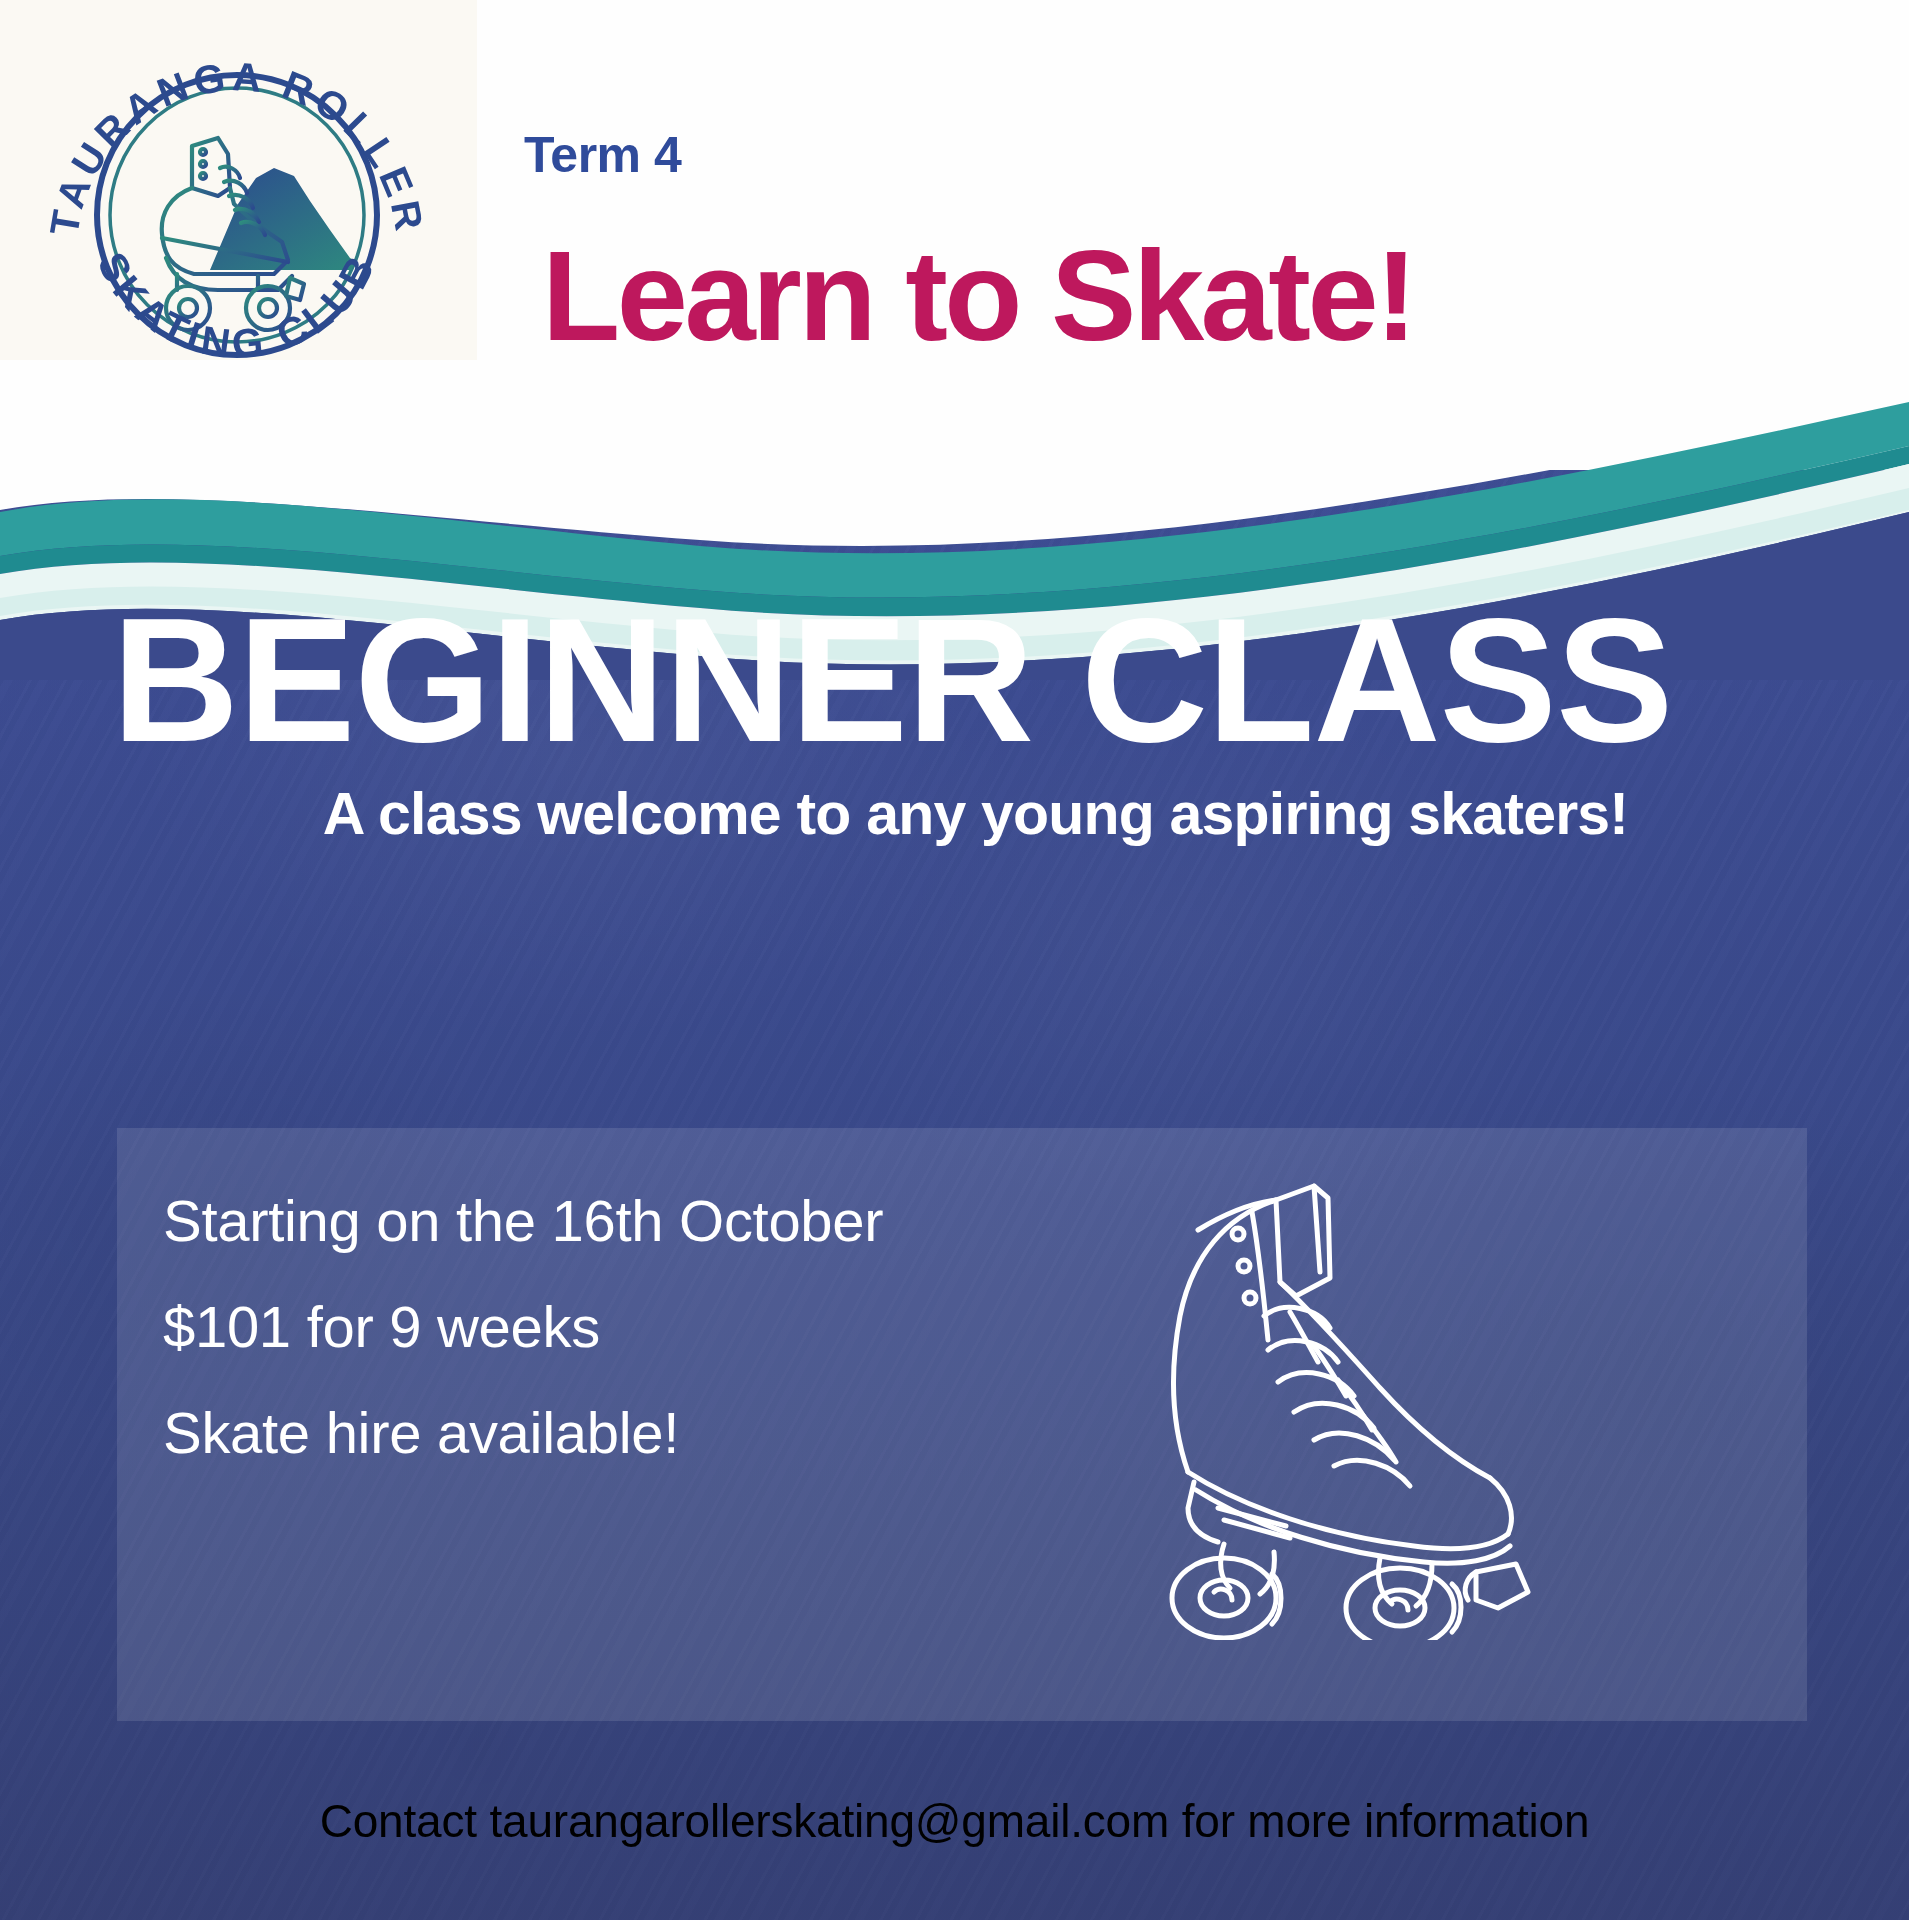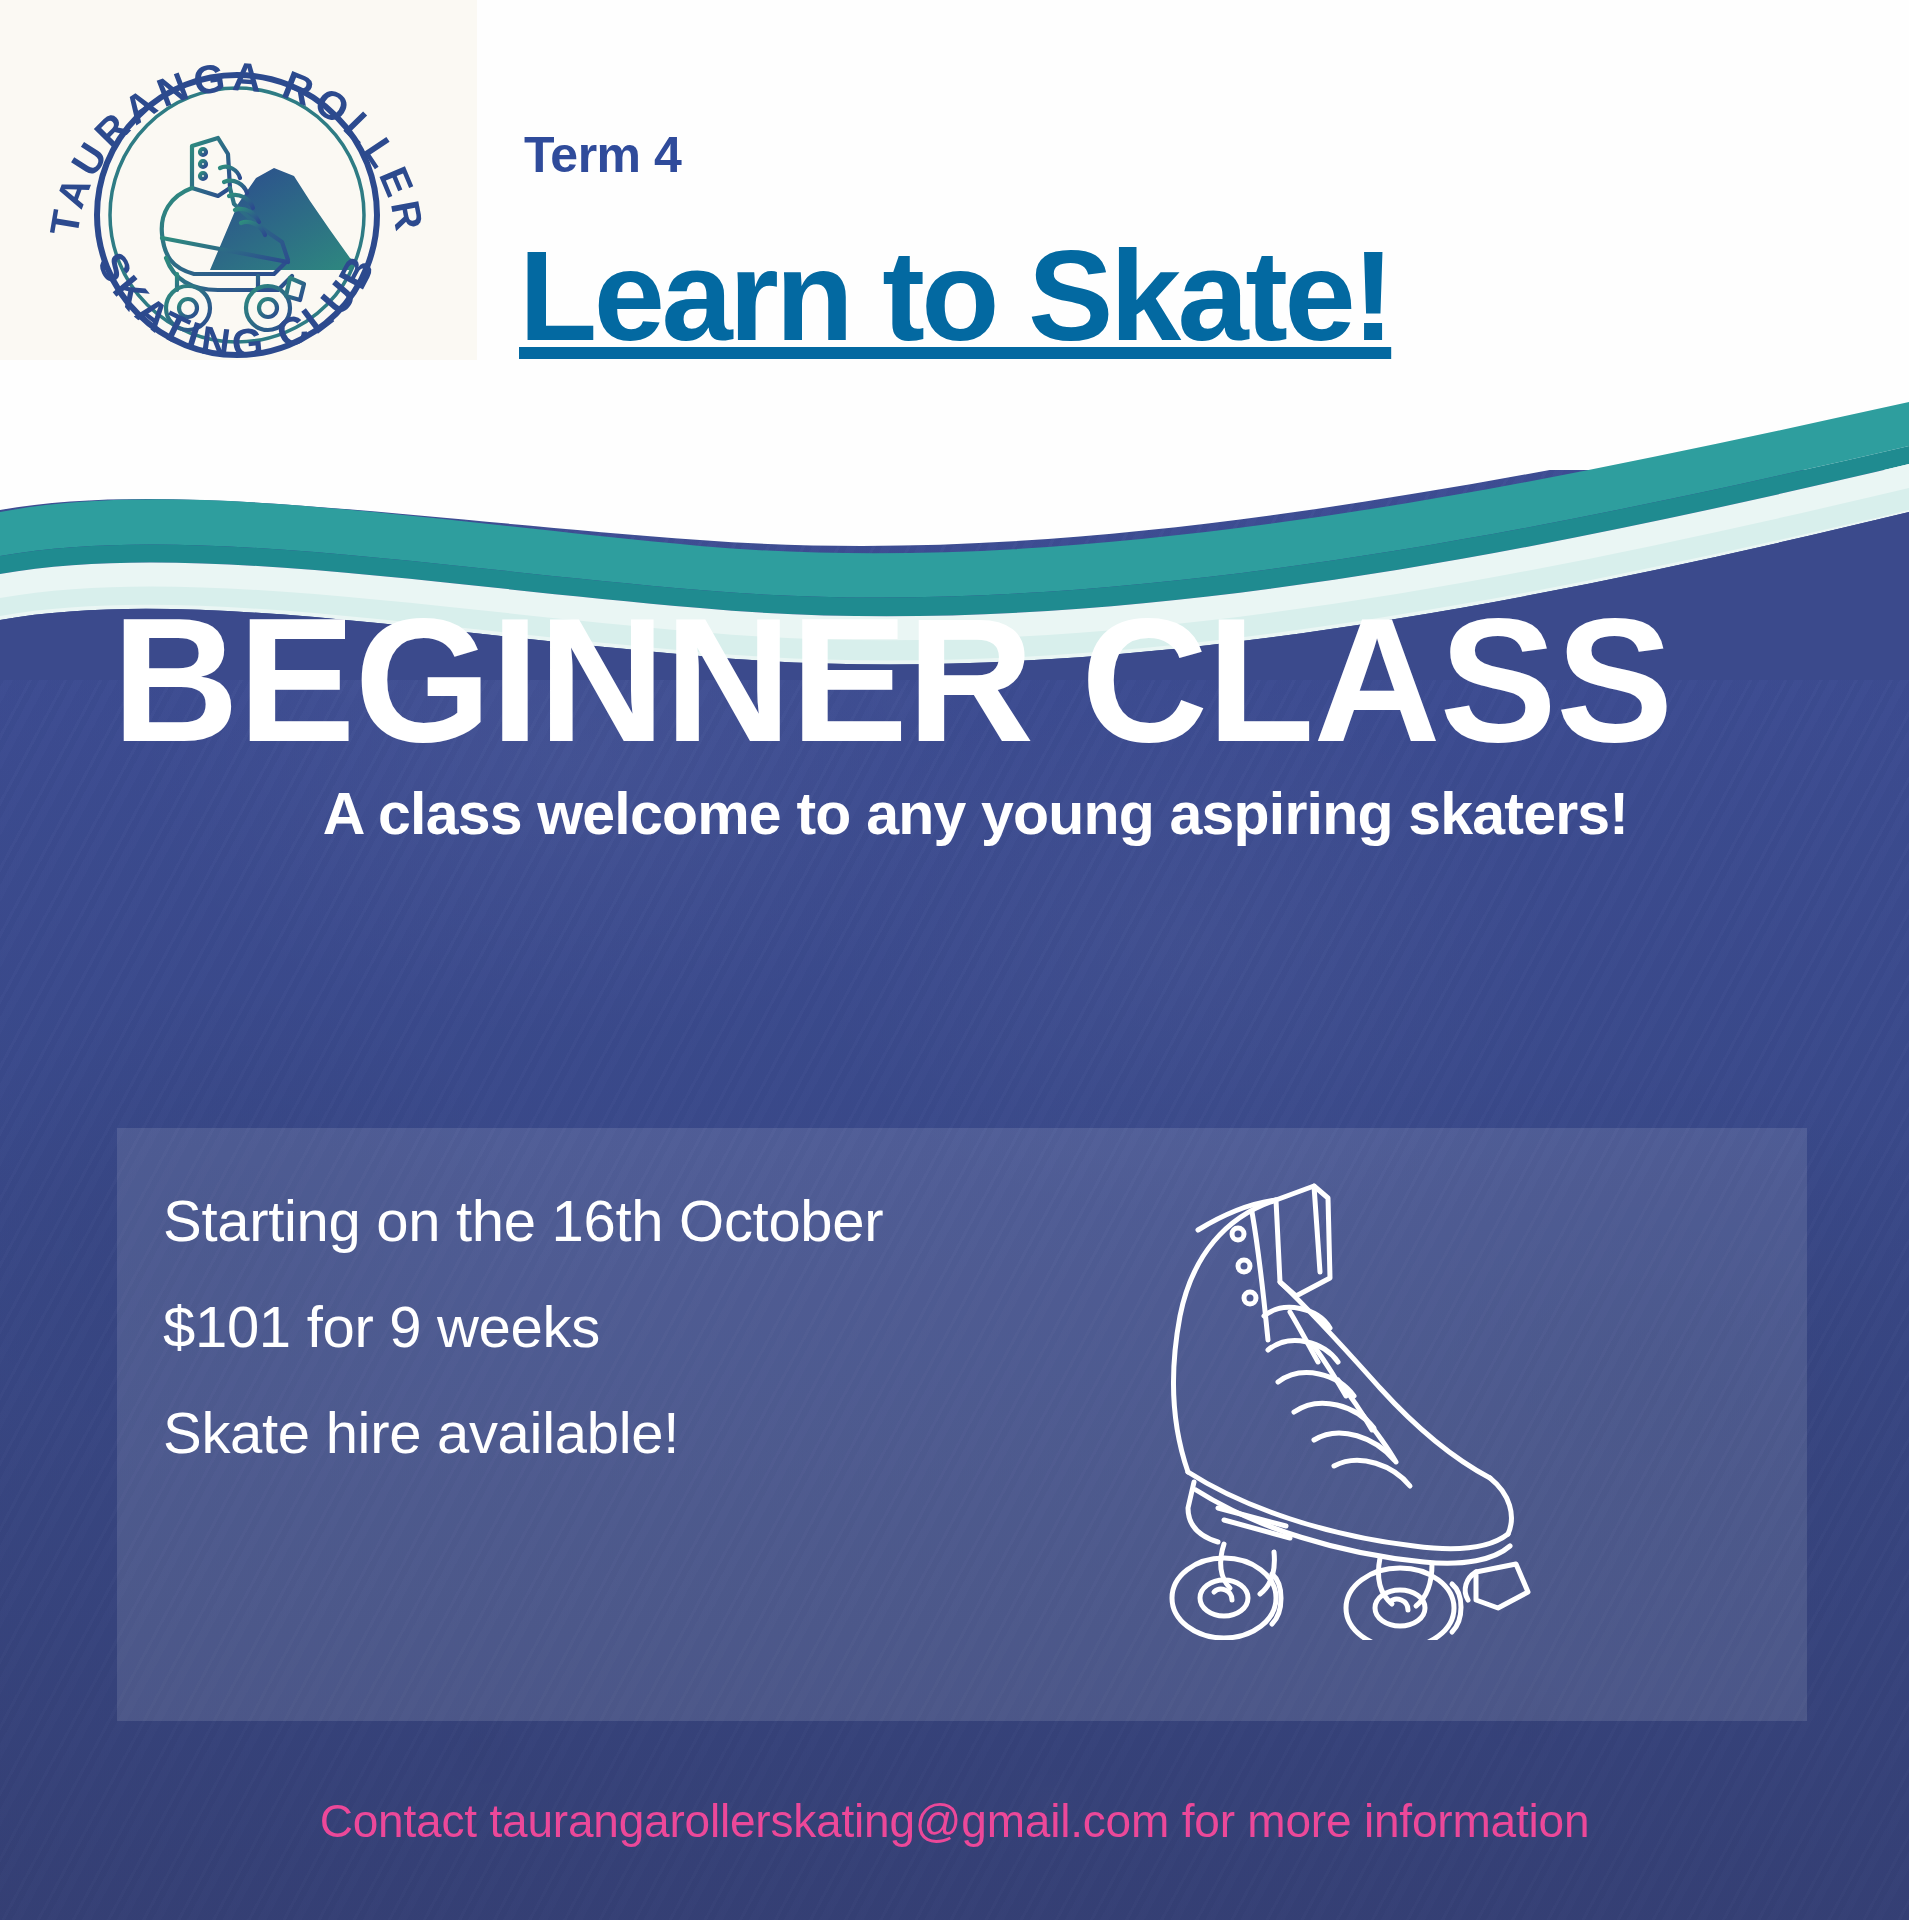--- a/index.html
+++ b/index.html
@@ -41,28 +41,27 @@
 
   .term-label {
     position:absolute; left:524px; top:126px;
     font-size:50px; font-weight:600;
     letter-spacing:-0.5px;
     color:#2F4B9B;
     white-space:nowrap;
     z-index:4;
   }
   .headline {
-    position:absolute; left:519px; top:232px;
+    position:absolute; left:542px; top:232px;
     font-size:128px; font-weight:700;
     letter-spacing:-3.5px;
-    color:#0369a1;
+    color:#be185d;
     white-space:nowrap;
     line-height:1.0;
     z-index:4;
-    text-decoration:underline;
   }
 
   
   .wave-band {
     position:absolute; left:0; top:360px;
     width:1909px; height:320px;
     z-index:5;
     pointer-events:none;
   }
   .wave-band svg { display:block; width:100%; height:100%; }
@@ -162,21 +161,21 @@
   }
   .skate-art svg { display:block; width:100%; height:100%; }
 
   
   .contact {
     position:absolute; left:0; top:1794px;
     width:1909px;
     text-align:center;
     font-size:46px; font-weight:500;
     letter-spacing:-0.2px;
-    color:#ec4899;
+    color:#000000;
     white-space:nowrap;
     z-index:10;
   }
 </style>
 </head>
 <body>
 
 <div class="flyer">
 
   <div class="header">

